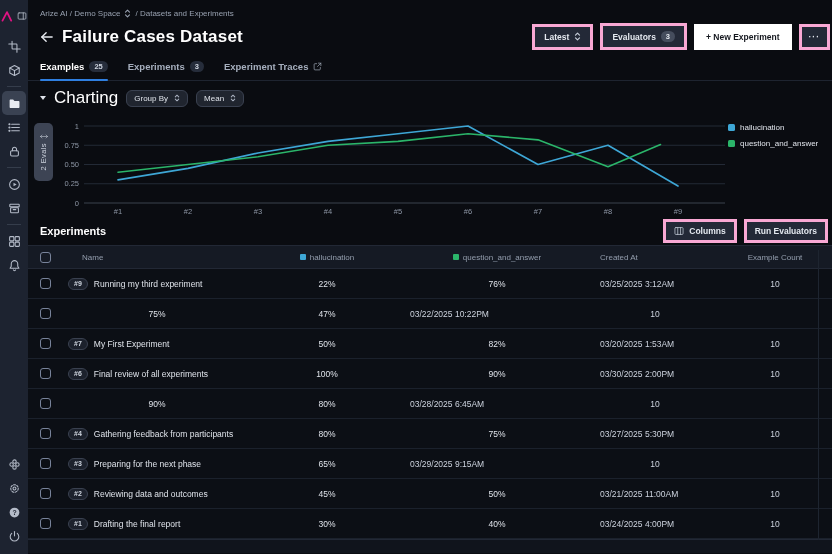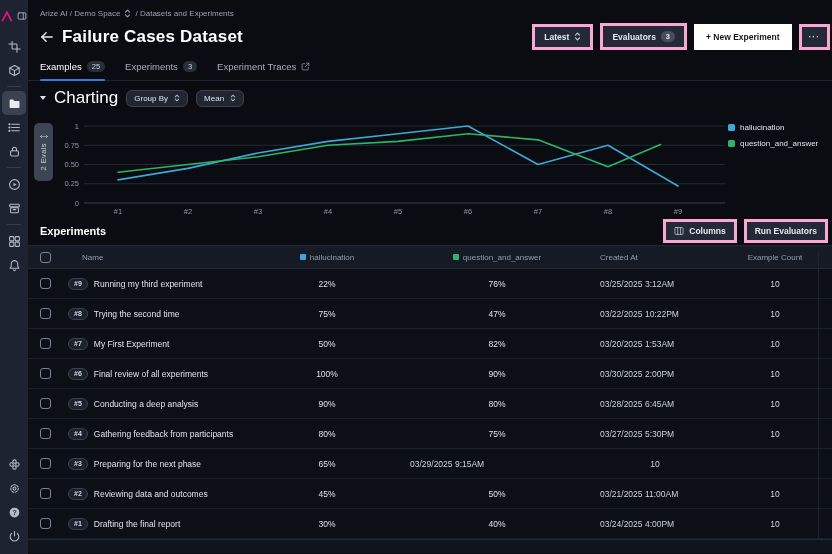--- a/index.html
+++ b/index.html
@@ -25,21 +25,21 @@
   .back-btn svg{stroke:#e7eaf0;fill:none;stroke-width:1.6;stroke-linecap:round;stroke-linejoin:round;}
   .page-title{font-size:17px;font-weight:700;color:#ffffff;letter-spacing:.2px;}
   .title-actions{margin-left:auto;display:flex;align-items:center;gap:7px;}
   .btn{display:inline-flex;align-items:center;gap:5px;background:#232937;border:3px solid #f9a8d4;border-radius:0;color:#e4e8ef;font-size:8.5px;font-weight:700;padding:5px 9px;cursor:pointer;white-space:nowrap;}
   .btn svg{stroke:#c6cdd9;fill:none;stroke-width:1.2;stroke-linecap:round;stroke-linejoin:round;}
   .btn.white{background:#ffffff;border-color:#ffffff;color:#14171e;}
   .pill-badge{background:#454d5d;border-radius:8px;padding:1px 5px;font-size:7.5px;color:#e4e8ef;}
   .btn.more{padding:5px 7px;letter-spacing:1px;margin-right:-8px;}
 
   .tabs-row{display:flex;align-items:flex-end;gap:20px;padding:0 12px;margin-top:9px;border-bottom:1px solid #1e2430;height:24px;}
-  .tab{display:flex;align-items:center;gap:5px;font-size:9.5px;font-weight:400;color:#a6afbe;padding-bottom:8px;cursor:pointer;position:relative;}
+  .tab{display:flex;align-items:center;gap:5px;font-size:9.5px;font-weight:700;color:#a6afbe;padding-bottom:8px;cursor:pointer;position:relative;}
   .tab.active{color:#ffffff;}
   .tab.active:after{content:"";position:absolute;left:0;right:0;bottom:-1px;height:2px;background:#2f7fe0;border-radius:1px;}
   .tab .pill-badge{background:#262d3b;color:#cfd5e0;}
   .tab svg{stroke:#a6afbe;fill:none;stroke-width:1.2;stroke-linecap:round;stroke-linejoin:round;}
 
   
   .charting-header{display:flex;align-items:center;gap:8px;padding:0 12px;height:30px;margin-top:2px;}
   .caret-down{width:0;height:0;border-left:3.5px solid transparent;border-right:3.5px solid transparent;border-top:4.5px solid #dfe3ea;}
   .charting-title{font-size:17px;font-weight:400;color:#fff;}
   .select-pill{display:inline-flex;align-items:center;gap:6px;background:#20252f;border:1px solid #3a4150;border-radius:6px;font-size:8px;color:#dfe3ea;padding:3px 7px;cursor:pointer;}
@@ -356,24 +356,20 @@
         </div>
         <div class="cell num">22%</div>
         <div class="cell num">76%</div>
         <div class="cell created">03/25/2025 3:12AM</div>
         <div class="cell count">10</div>
       </div>
       <div class="trow">
         <div class="cell cb">
           <span class="checkbox"></span>
         </div>
-        <div class="cell name">
-          <span class="row-badge">#8</span>
-          <span>Trying the second time</span>
-        </div>
         <div class="cell num">75%</div>
         <div class="cell num">47%</div>
         <div class="cell created">03/22/2025 10:22PM</div>
         <div class="cell count">10</div>
       </div>
       <div class="trow">
         <div class="cell cb">
           <span class="checkbox"></span>
         </div>
         <div class="cell name">
@@ -394,24 +390,20 @@
           <span>Final review of all experiments</span>
         </div>
         <div class="cell num">100%</div>
         <div class="cell num">90%</div>
         <div class="cell created">03/30/2025 2:00PM</div>
         <div class="cell count">10</div>
       </div>
       <div class="trow">
         <div class="cell cb">
           <span class="checkbox"></span>
-        </div>
-        <div class="cell name">
-          <span class="row-badge">#5</span>
-          <span>Conducting a deep analysis</span>
         </div>
         <div class="cell num">90%</div>
         <div class="cell num">80%</div>
         <div class="cell created">03/28/2025 6:45AM</div>
         <div class="cell count">10</div>
       </div>
       <div class="trow">
         <div class="cell cb">
           <span class="checkbox"></span>
         </div>

